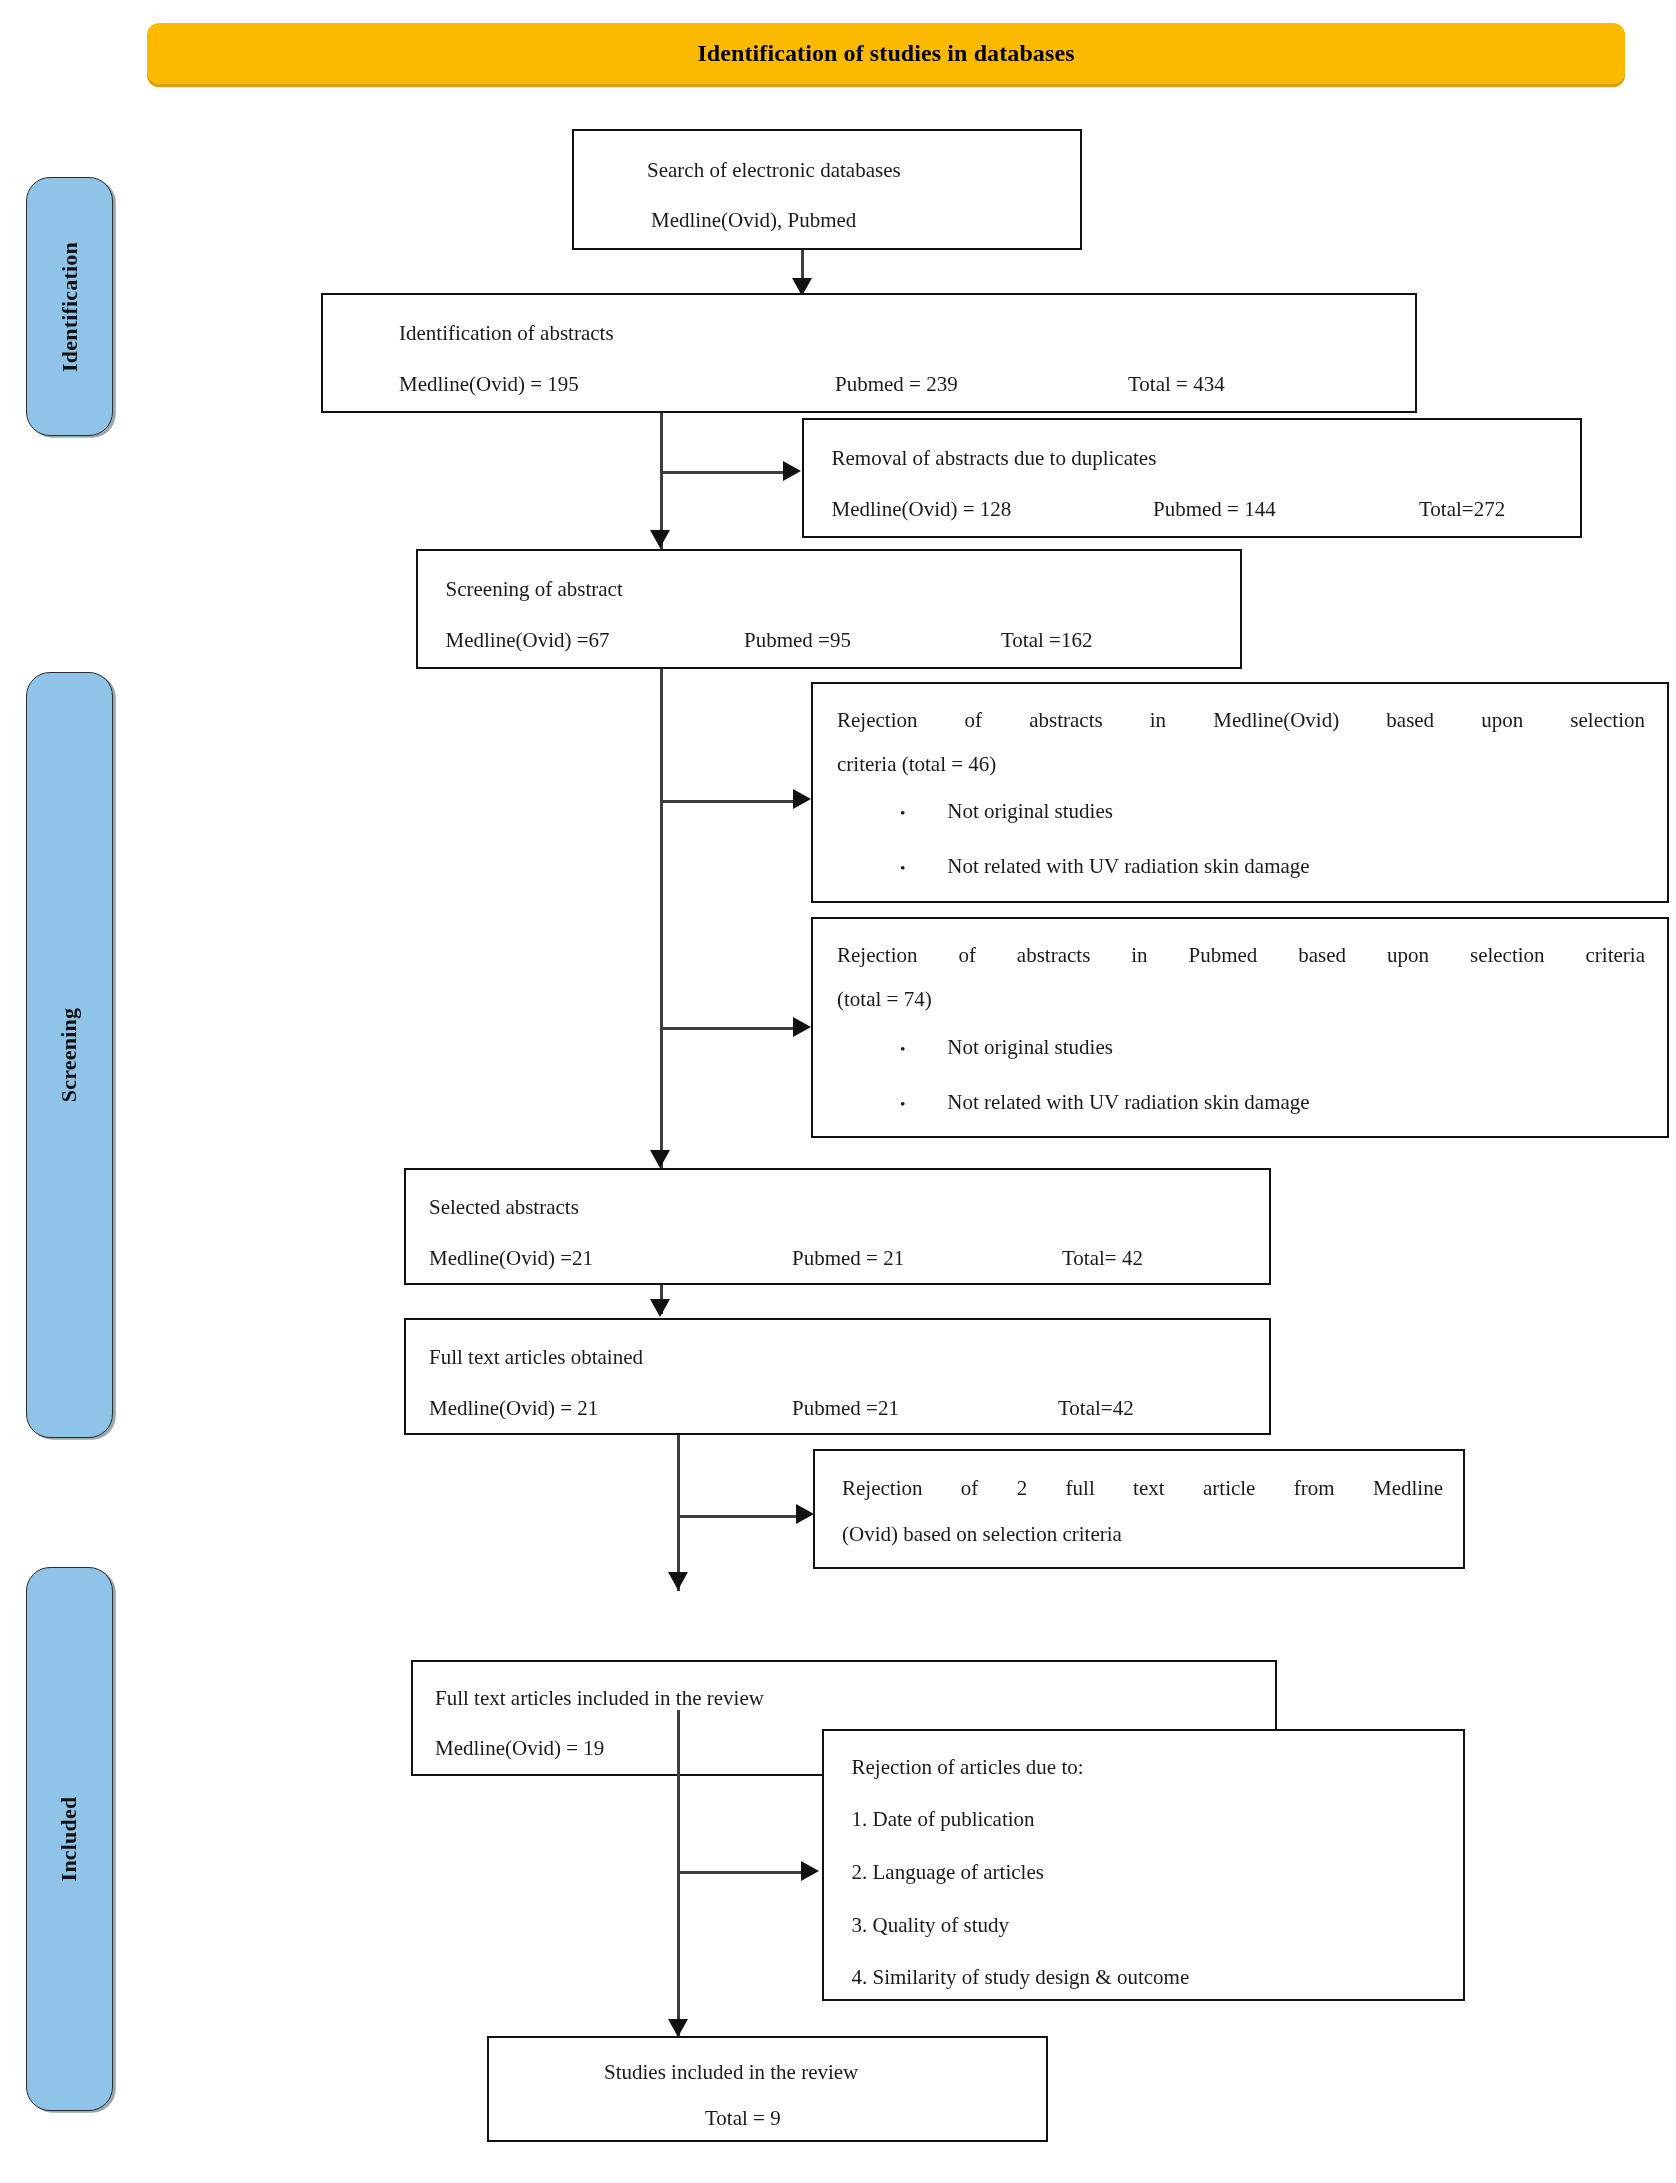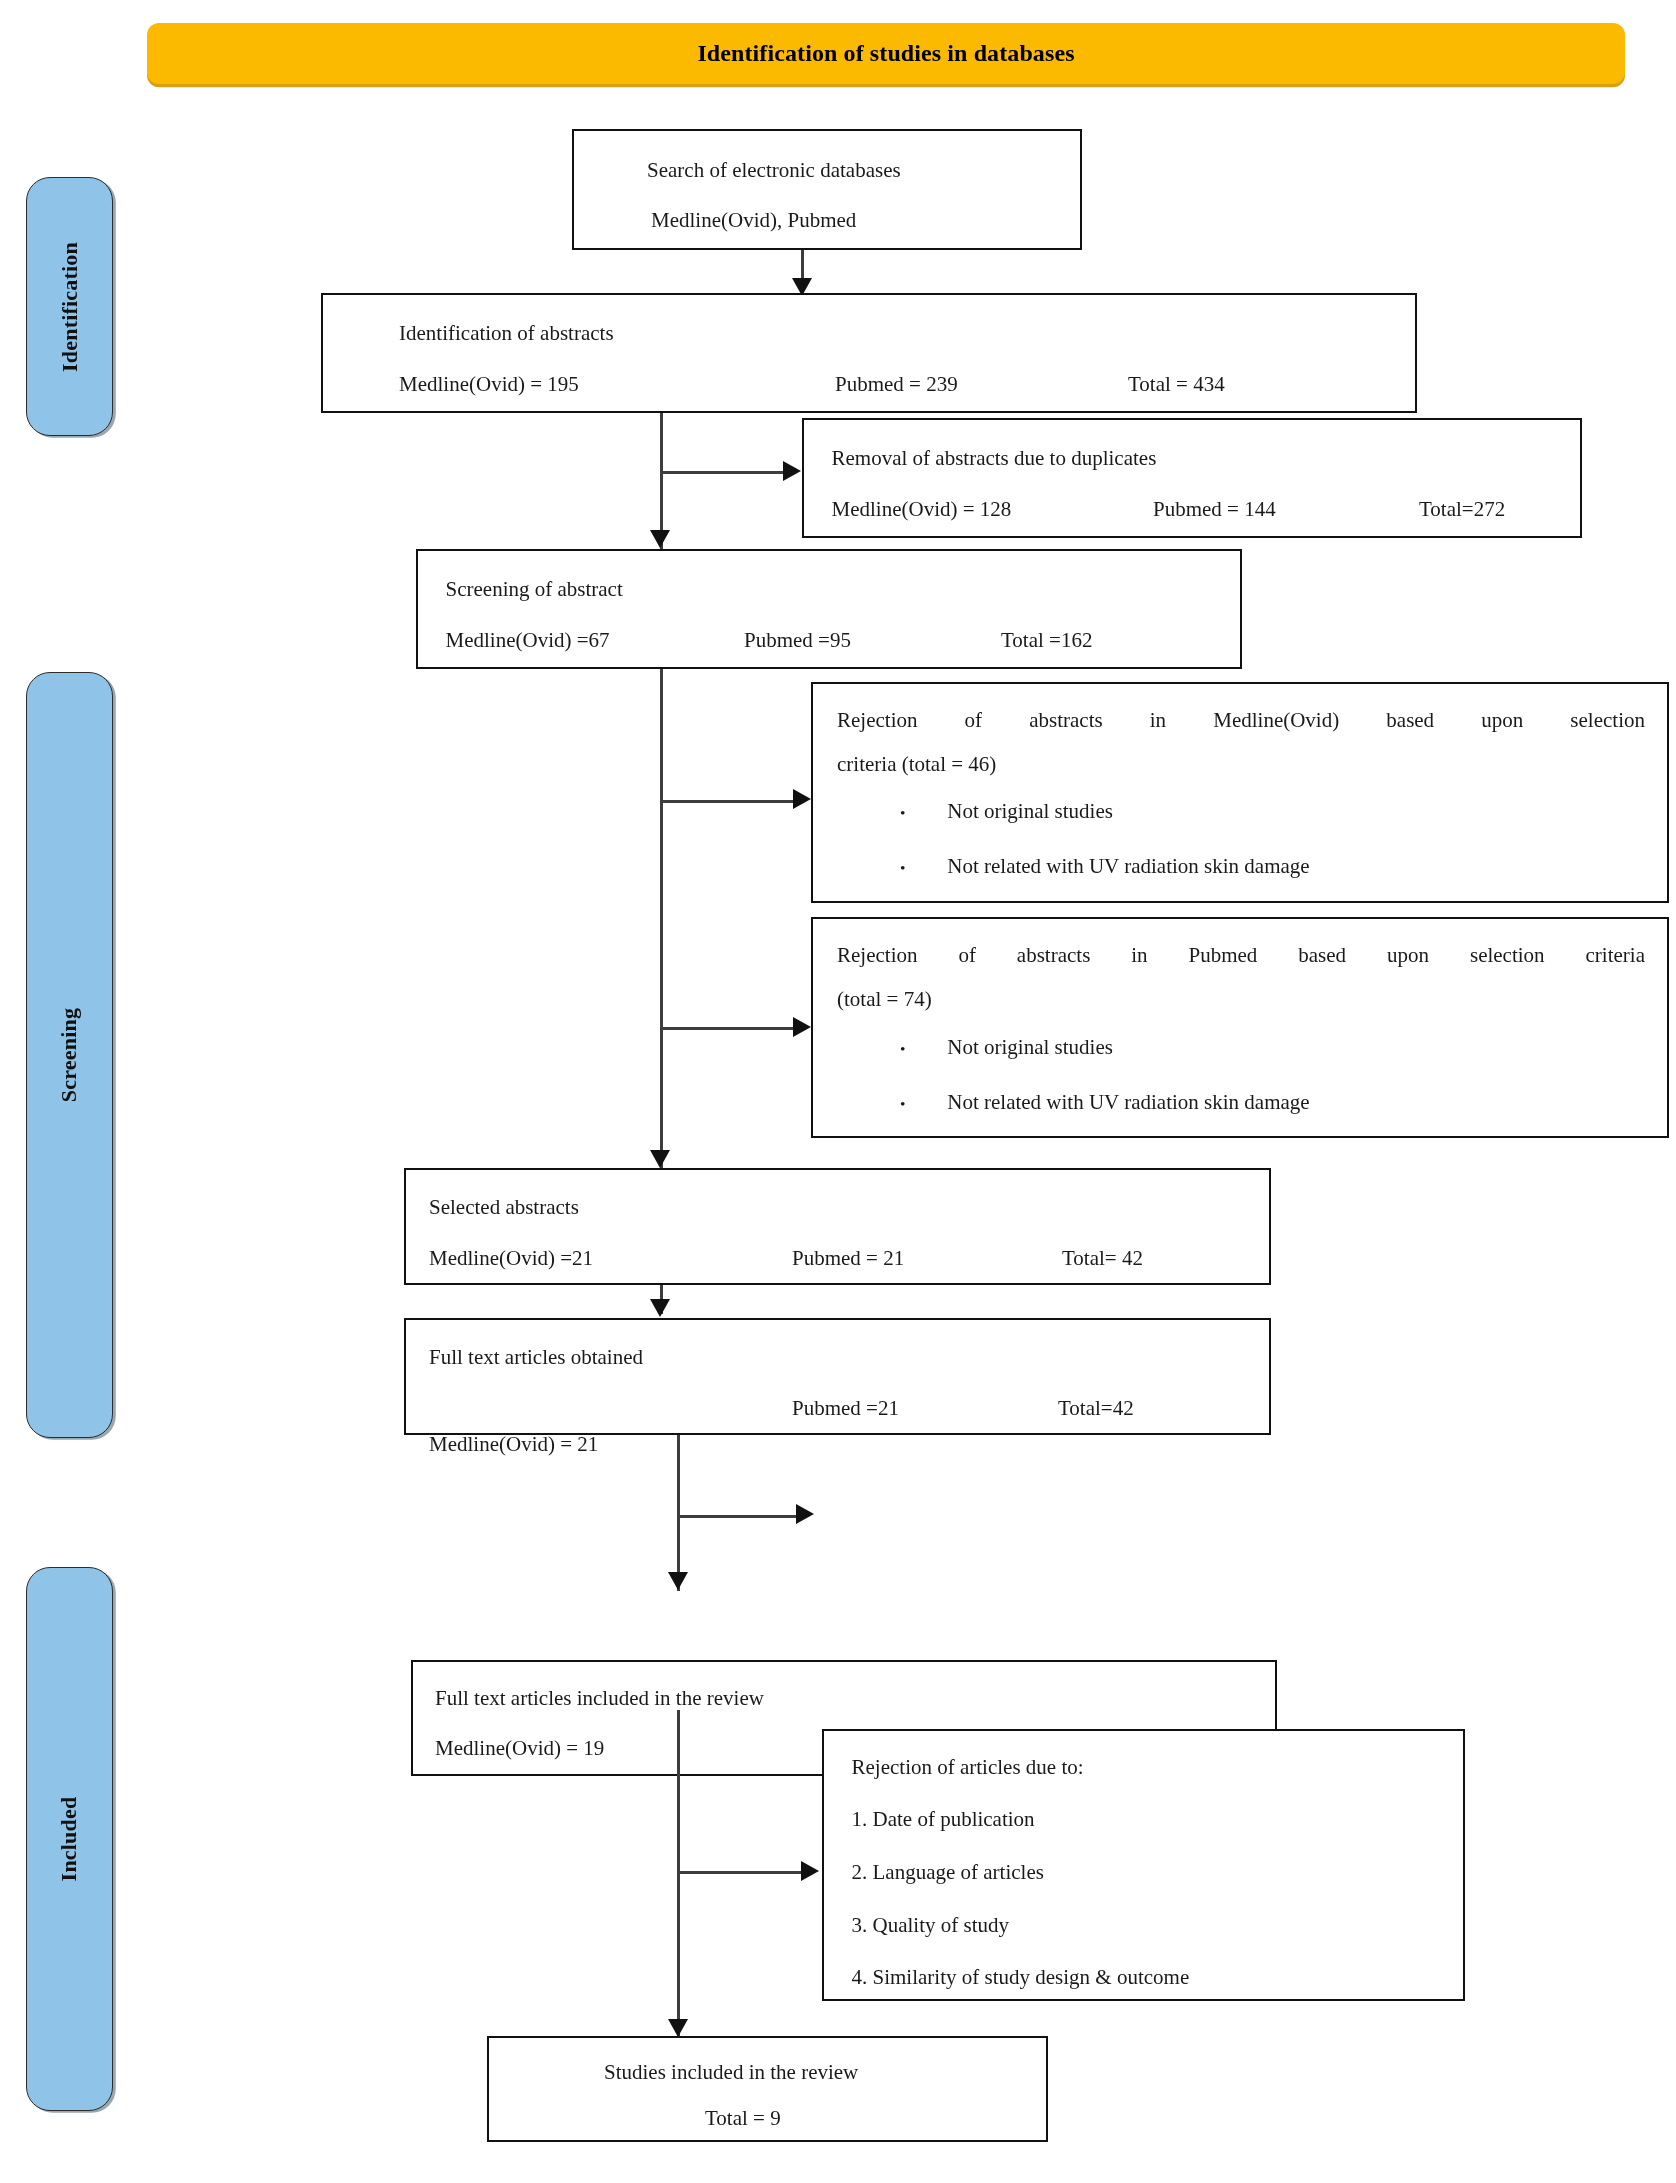--- a/index.html
+++ b/index.html
@@ -202,30 +202,34 @@
     <span class="line" style="left:23px; top:78px;">Medline(Ovid) =21</span>
     <span class="line" style="left:386px; top:78px;">Pubmed = 21</span>
     <span class="line" style="left:656px; top:78px;">Total= 42</span>
   </div>
 
   <div class="vline" style="left:660px; top:1285px; height:28.5px;"></div>
   <div class="arrow-down" style="left:650px; top:1299px;"></div>
 
   <div class="box" style="left:404px; top:1318px; width:867px; height:117px;">
     <span class="line" style="left:23px; top:27px;">Full text articles obtained</span>
-    <span class="line" style="left:23px; top:78px;margin-top:36px;">Medline(Ovid) = 21</span>
+    <span class="line" style="left:23px; top:78px;">Medline(Ovid) = 21</span>
     <span class="line" style="left:386px; top:78px;">Pubmed =21</span>
     <span class="line" style="left:652px; top:78px;">Total=42</span>
   </div>
 
   <div class="vline" style="left:677px; top:1435px; height:156px;"></div>
   <div class="arrow-down" style="left:668px; top:1572px;"></div>
   <div class="hline" style="left:677px; top:1515px; width:126px;"></div>
   <div class="arrow-right" style="left:796px; top:1504px;"></div>
 
+  <div class="box" style="left:813px; top:1449px; width:652px; height:120px;">
+    <span class="wline" style="left:27px; top:22px; width:601px;">Rejection of 2 full text article from Medline</span>
+    <span class="wline nojust" style="left:27px; top:68px; width:601px;">(Ovid) based on selection criteria</span>
+  </div>
 
   <div class="box" style="left:399px; top:1660px; width:866px; height:116px;margin-left:12px;">
     <span class="line" style="left:22px; top:26px;">Full text articles included in the review</span>
     <span class="line" style="left:22px; top:76px;">Medline(Ovid) =   19</span>
     <span class="line" style="left:421px; top:76px;">Pubmed = 21</span>
     <span class="line" style="left:665px; top:76px;">Total= 30</span>
   </div>
 
   <div class="vline" style="left:677px; top:1710px; height:330px;"></div>
   <div class="arrow-down" style="left:668px; top:2019px;"></div>

